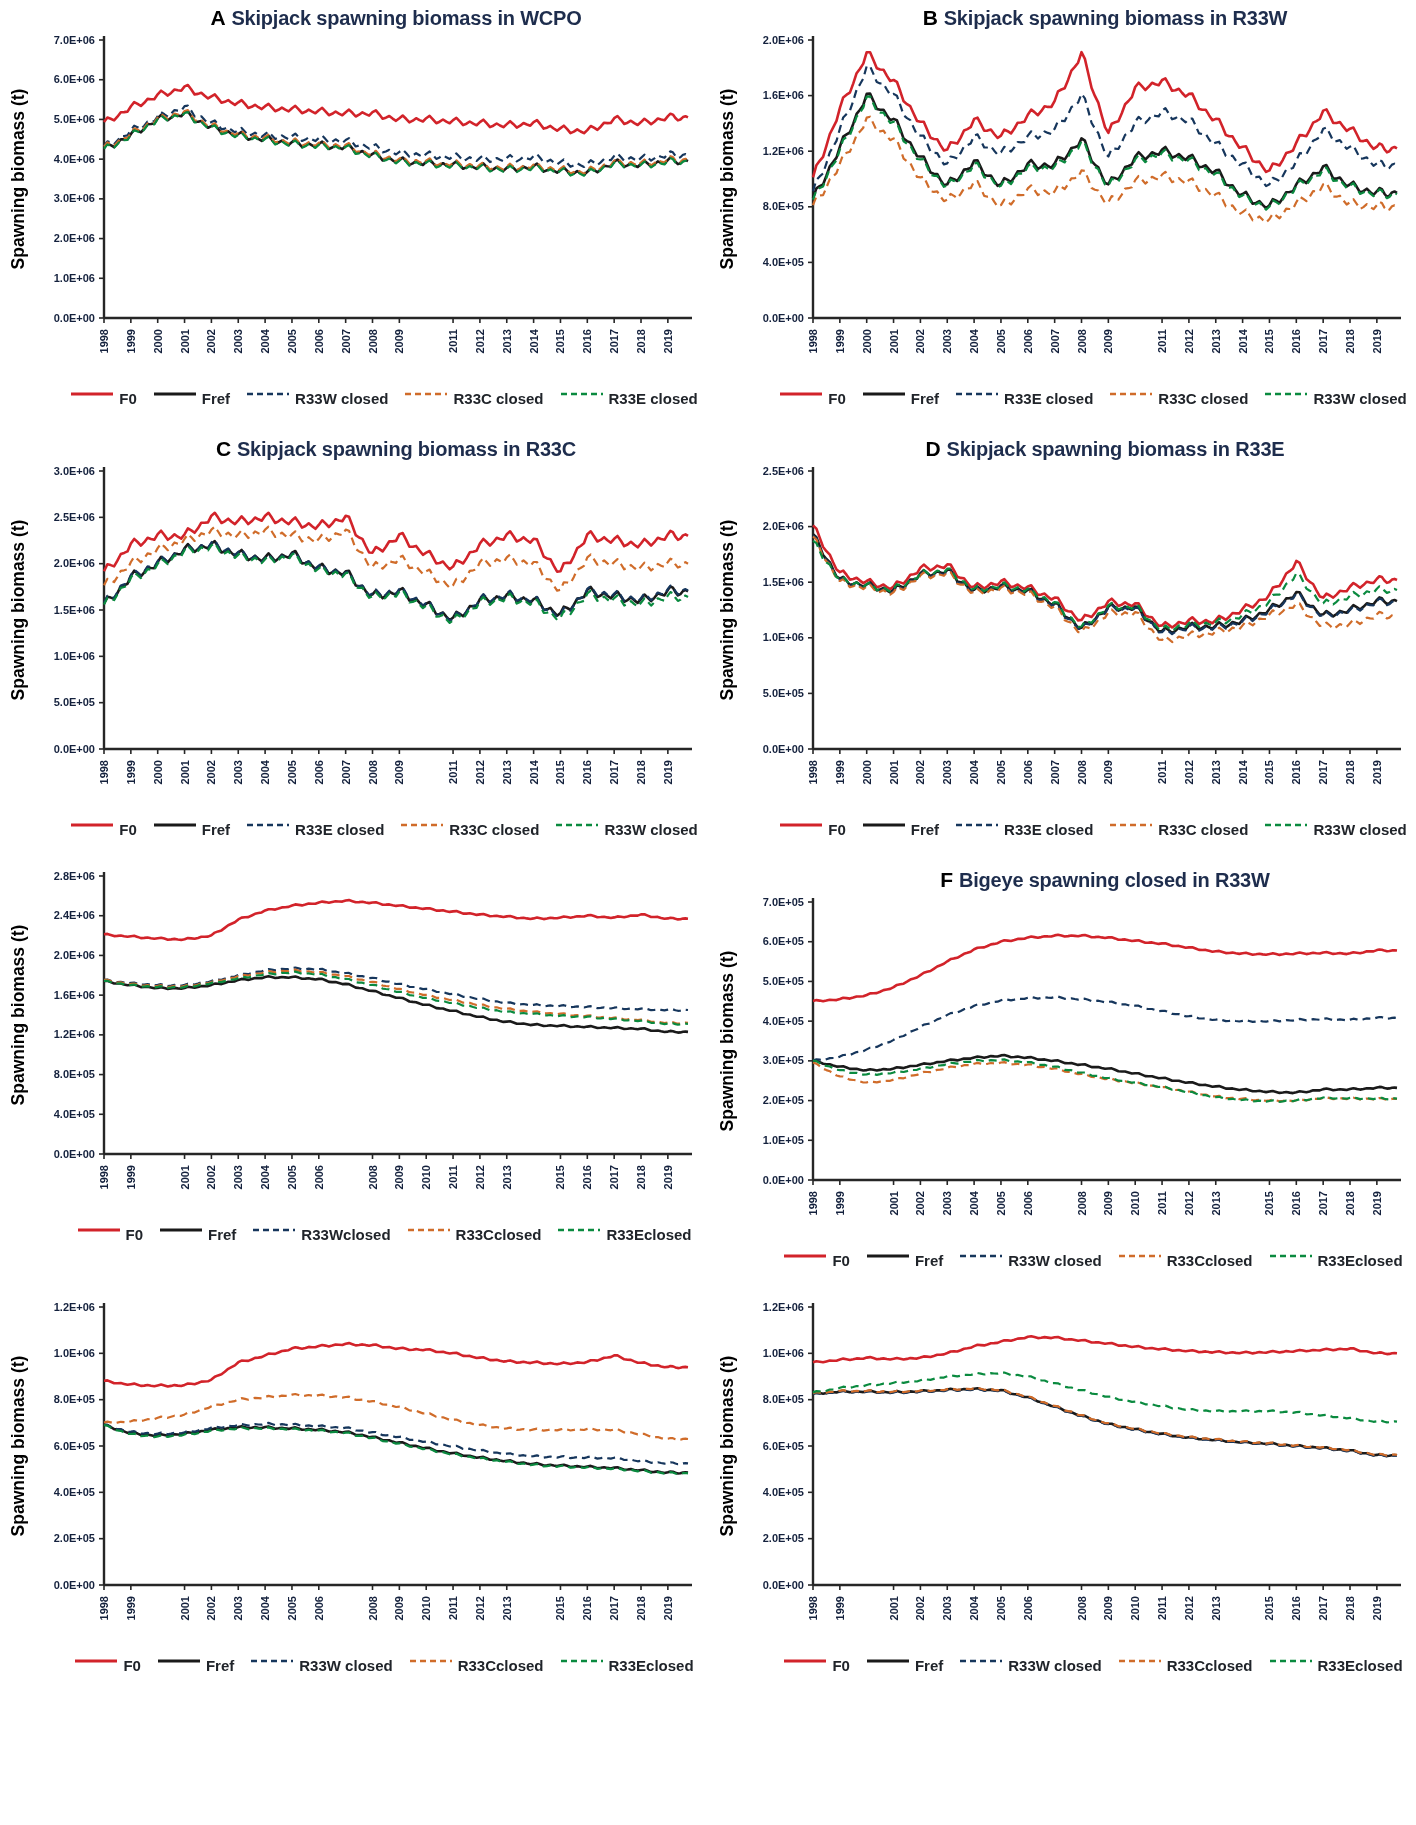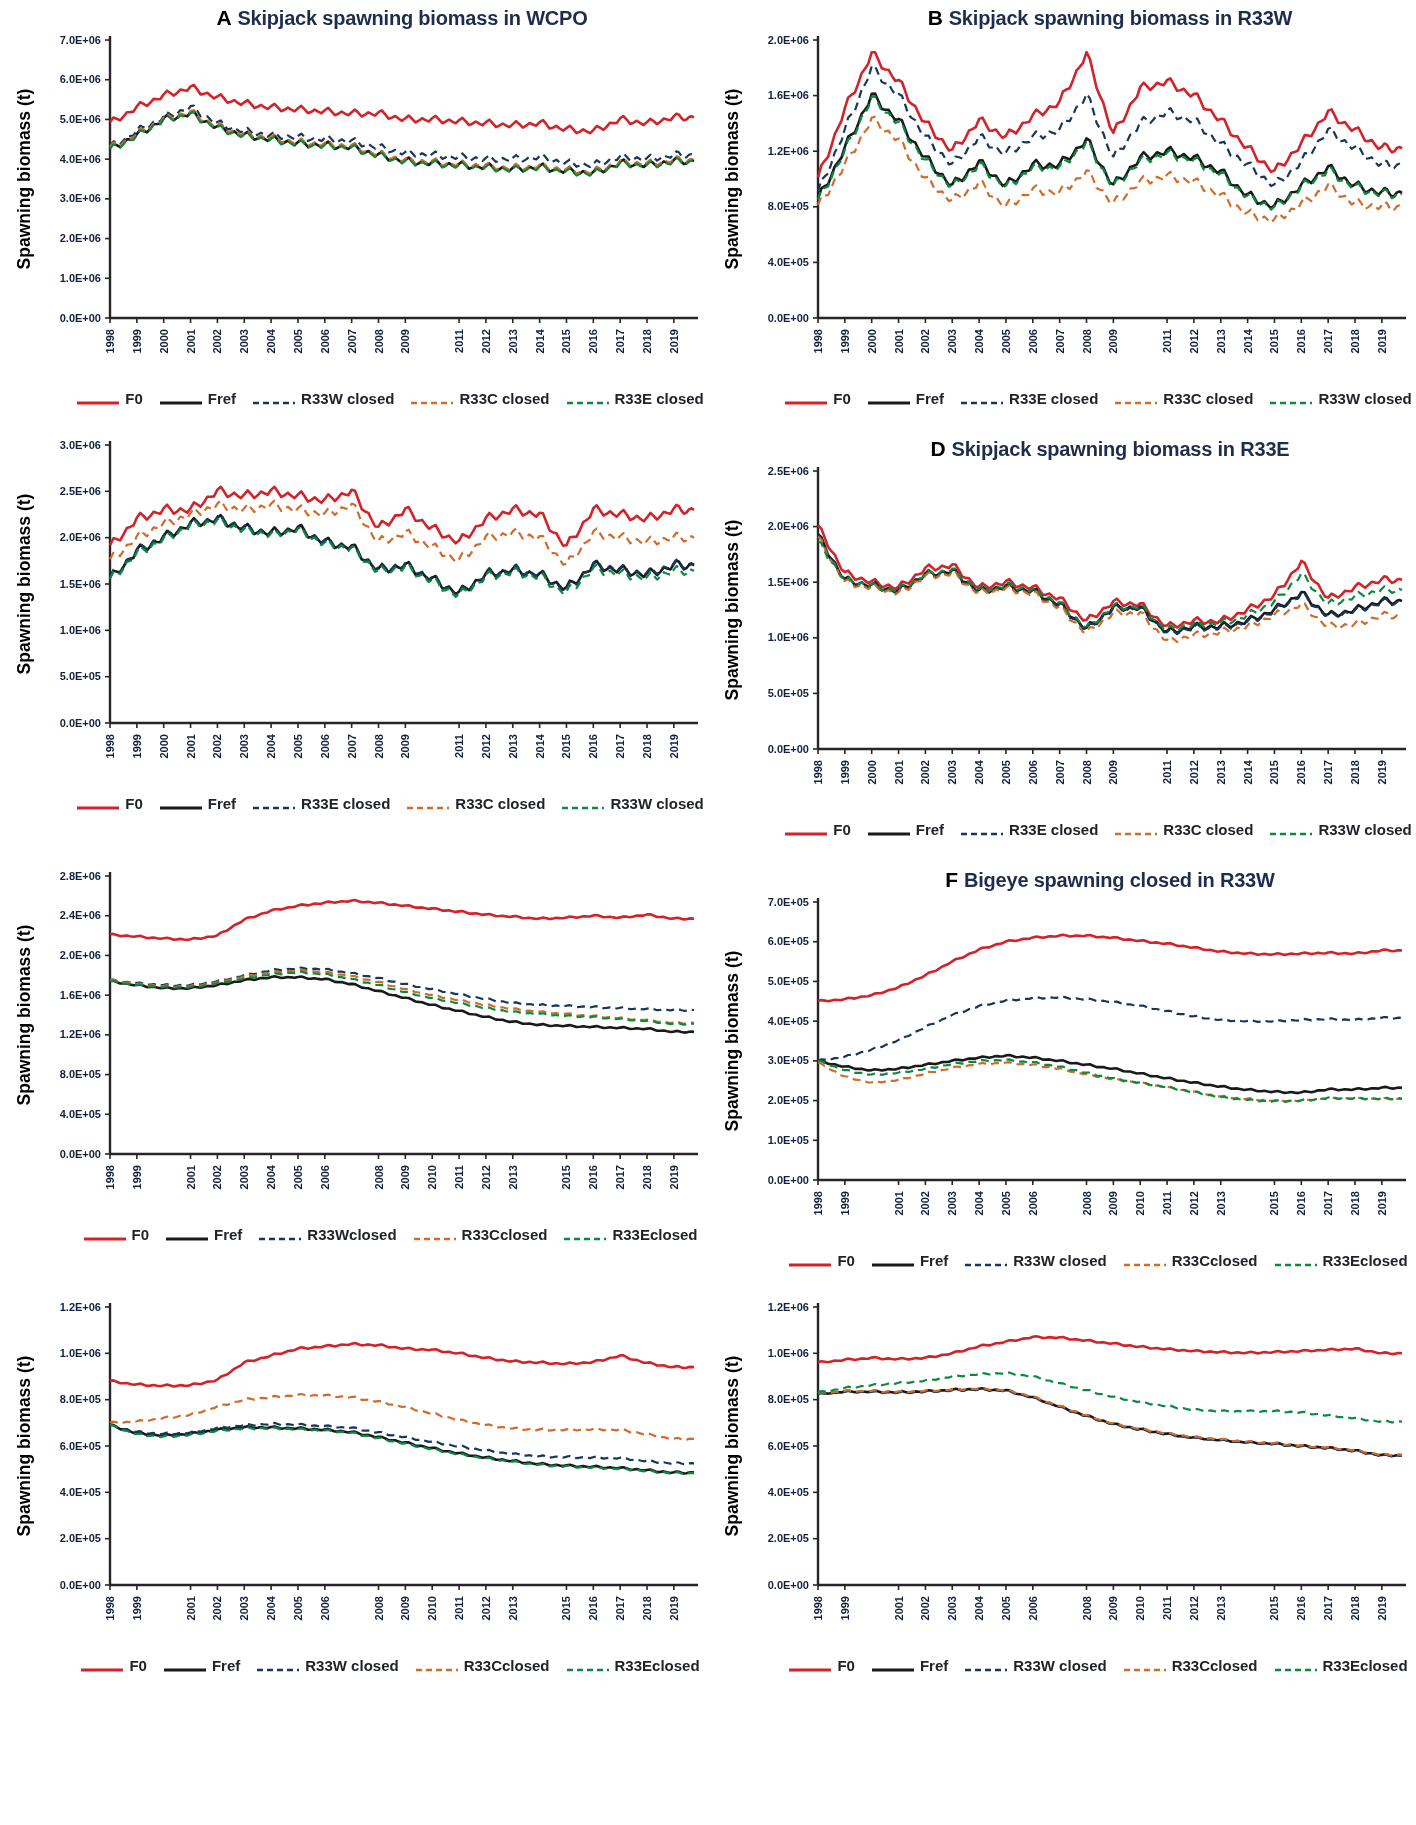--- a/index.html
+++ b/index.html
@@ -1,24 +1,24 @@
 <!DOCTYPE html>
 <html><head>
 <meta charset="utf-8">
 <style>
   html,body{margin:0;padding:0;background:#ffffff;font-family:"Liberation Sans",sans-serif;}
-  .figure{width:1416px;box-sizing:border-box;padding:6px 10px;background:#fff;}
+  .figure{width:1416px;box-sizing:border-box;padding:6px 4px;background:#fff;}
   .grid{display:grid;grid-template-columns:1fr 1fr;column-gap:10px;row-gap:30px;}
   .panel{width:698px;}
   .panel-title{width:584px;margin-left:100px;text-align:center;font-size:20px;
     color:#1e2d4d;font-weight:600;letter-spacing:-0.2px;white-space:nowrap;margin-bottom:2px;}
   .panel-letter{color:#000;font-weight:800;font-size:21px;margin-right:6px;}
   .legend{width:640px;margin-left:60px;display:flex;justify-content:center;align-items:center;
     gap:16px;font-size:15px;font-weight:600;color:#20242a;margin-top:2px;white-space:nowrap;}
-  .legend-item{display:flex;align-items:flex-end;gap:5px;}
+  .legend-item{display:flex;align-items:flex-start;gap:5px;}
   svg text{font-family:"Liberation Sans",sans-serif;}
 </style>
 </head>
 <body>
 
 <div class="figure">
   <div class="grid" id="panel-grid">
   <section class="panel">
     <div class="panel-title">
       <span class="panel-letter">A</span><span class="panel-title-text">Skipjack spawning biomass in WCPO</span>
@@ -221,20 +221,23 @@
           <span class="legend-item">
             <svg width="44" height="8">
               <line x1="1" y1="4" x2="43" y2="4" stroke="#0a8a3f" stroke-width="2.4" stroke-dasharray="6 4"></line>
             </svg>
             <span>R33W closed</span>
           </span>
         </div>
   </section>
 
   <section class="panel">
+    <div class="panel-title">
+      <span class="panel-letter">C</span><span class="panel-title-text">Skipjack spawning biomass in R33C</span>
+    </div>
     <svg class="chart" width="690" height="352" viewBox="0 0 690 352">
           <line x1="95" y1="286" x2="100" y2="286" stroke="#262626" stroke-width="1.6"></line>
           <text x="91" y="289.5" text-anchor="end" font-size="11" font-weight="bold" fill="#14213d">0.0E+00</text>
           <line x1="95" y1="239.66666666666669" x2="100" y2="239.66666666666669" stroke="#262626" stroke-width="1.6"></line>
           <text x="91" y="243.16666666666669" text-anchor="end" font-size="11" font-weight="bold" fill="#14213d">5.0E+05</text>
           <line x1="95" y1="193.33333333333334" x2="100" y2="193.33333333333334" stroke="#262626" stroke-width="1.6"></line>
           <text x="91" y="196.83333333333334" text-anchor="end" font-size="11" font-weight="bold" fill="#14213d">1.0E+06</text>
           <line x1="95" y1="147" x2="100" y2="147" stroke="#262626" stroke-width="1.6"></line>
           <text x="91" y="150.5" text-anchor="end" font-size="11" font-weight="bold" fill="#14213d">1.5E+06</text>
           <line x1="95" y1="100.66666666666667" x2="100" y2="100.66666666666667" stroke="#262626" stroke-width="1.6"></line>

